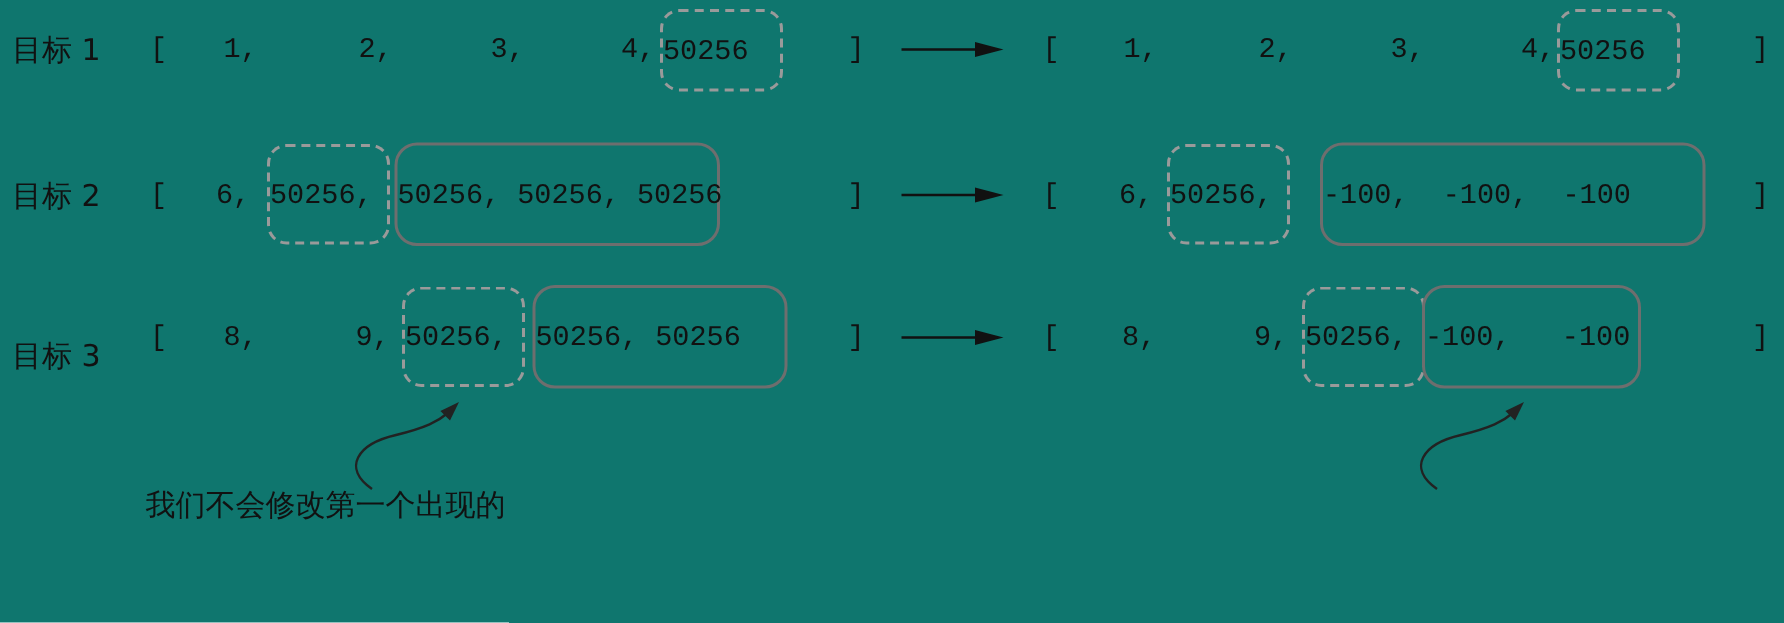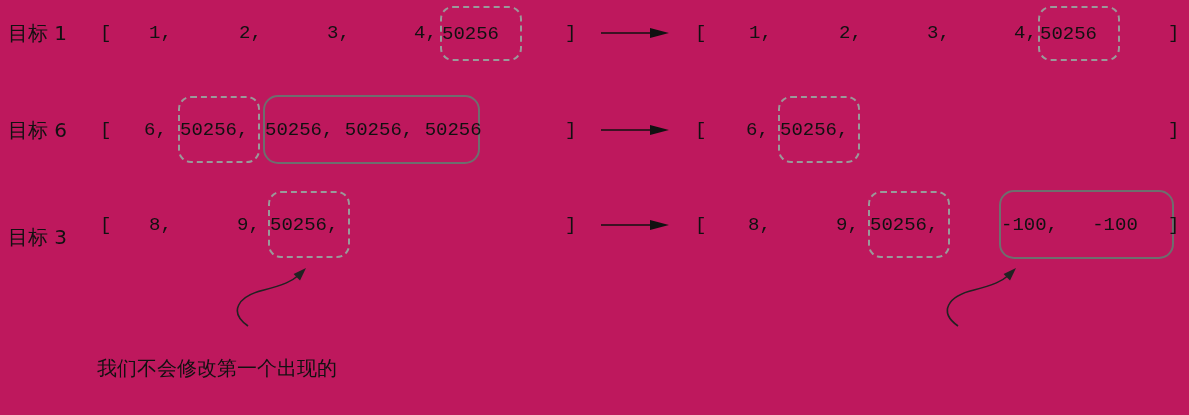--- a/index.html
+++ b/index.html
@@ -1,19 +1,19 @@
 <!DOCTYPE html>
 <html><head>
 <meta charset="utf-8">
 <style>
   html,body{margin:0;padding:0;background:#fff;}
   .canvas{
     position:relative;
     width:1189px;height:415px;
-    background:#be185d;
+    background:#0f766e;
     font-family:"Liberation Mono","DejaVu Sans Mono",monospace;
     color:#111;
     overflow:hidden;
   }
   .mono{
     position:absolute;
     font-family:"Liberation Mono","DejaVu Sans Mono",monospace;
     font-size:19px;line-height:26px;
     white-space:pre;color:#111;
   }
@@ -37,21 +37,21 @@
     border-radius:13px;
   }
   .solid{
     border:2px solid #6e6e6e;
     border-radius:15px;
   }
   .arrow-svg,.curve-svg{position:absolute;overflow:visible;}
   .ann{position:absolute;}
   .ann .line{
     font-family:"DejaVu Sans","Liberation Sans",sans-serif;
-    font-size:20px;line-height:30px;color:#111;white-space:nowrap;margin-top:32px;
+    font-size:20px;line-height:30px;color:#111;white-space:nowrap;
   }
   .ann .code{
     font-family:"Liberation Mono","DejaVu Sans Mono",monospace;
     font-size:19px;
   }
 </style>
 </head>
 <body>
 
 <div class="canvas">
@@ -75,64 +75,70 @@
   <span class="mono" style="left:695px;top:20px">[</span>
   <span class="mono" style="left:749px;top:20px">1,</span>
   <span class="mono" style="left:839px;top:20px">2,</span>
   <span class="mono" style="left:927px;top:20px">3,</span>
   <span class="mono" style="left:1014px;top:20px">4,</span>
   <div class="box dashed" style="left:1038px;top:6px;width:82px;height:55px">
     <span class="tok">50256</span>
   </div>
   <span class="mono" style="left:1168px;top:20px">]</span>
 
-  <div class="cjk" style="left:8px;top:116px">目标 6</div>
+  <div class="cjk" style="left:8px;top:116px">目标 2</div>
   <span class="mono" style="left:100px;top:117px">[</span>
   <span class="mono" style="left:144px;top:117px">6,</span>
   <div class="box dashed" style="left:178px;top:96px;width:82px;height:67px">
     <span class="tok">50256,</span>
   </div>
   <div class="box solid" style="left:263px;top:95px;width:217px;height:69px">
     <span class="tok">50256, 50256, 50256</span>
   </div>
   <span class="mono" style="left:565px;top:117px">]</span>
 
   <svg class="arrow-svg" style="left:600px;top:122px" width="70" height="16">
     <line x1="1" y1="8" x2="52" y2="8" stroke="#111" stroke-width="1.7"></line>
     <polygon points="69,8 50,3 50,13" fill="#111"></polygon>
   </svg>
 
   <span class="mono" style="left:695px;top:117px">[</span>
   <span class="mono" style="left:746px;top:117px">6,</span>
   <div class="box dashed" style="left:778px;top:96px;width:82px;height:67px">
     <span class="tok">50256,</span>
   </div>
+  <div class="box solid" style="left:880px;top:95px;width:257px;height:69px">
+    <span class="tok">-100,  -100,  -100</span>
+  </div>
   <span class="mono" style="left:1168px;top:117px">]</span>
 
   <div class="cjk" style="left:8px;top:223px">目标 3</div>
   <span class="mono" style="left:100px;top:212px">[</span>
   <span class="mono" style="left:149px;top:212px">8,</span>
   <span class="mono" style="left:237px;top:212px">9,</span>
   <div class="box dashed" style="left:268px;top:191px;width:82px;height:67px">
     <span class="tok">50256,</span>
+  </div>
+  <div class="box solid" style="left:355px;top:190px;width:170px;height:69px">
+    <span class="tok">50256, 50256</span>
   </div>
   <span class="mono" style="left:565px;top:212px">]</span>
 
   <svg class="arrow-svg" style="left:600px;top:217px" width="70" height="16">
     <line x1="1" y1="8" x2="52" y2="8" stroke="#111" stroke-width="1.7"></line>
     <polygon points="69,8 50,3 50,13" fill="#111"></polygon>
   </svg>
 
   <span class="mono" style="left:695px;top:212px">[</span>
   <span class="mono" style="left:748px;top:212px">8,</span>
   <span class="mono" style="left:836px;top:212px">9,</span>
   <div class="box dashed" style="left:868px;top:191px;width:82px;height:67px">
     <span class="tok">50256,</span>
   </div>
-  <div class="box solid" style="left:999px;top:190px;width:175px;height:69px">
+  <div class="box solid" style="left:948px;top:190px;width:146px;height:69px">
     <span class="tok">-100,   -100</span>
   </div>
   <span class="mono" style="left:1168px;top:212px">]</span>
 
   <svg class="curve-svg" style="left:218px;top:262px" width="95" height="70">
     <path d="M 30 64 C 10 50, 20 34, 46 28 C 66 23, 74 19, 81 13" fill="none" stroke="#222" stroke-width="1.6"></path>
     <polygon points="88,6 82,18.4 75.6,12" fill="#222"></polygon>
   </svg>
   <div class="ann" style="left:97px;top:321px">
     <div class="line">我们不会修改第一个出现的</div>

